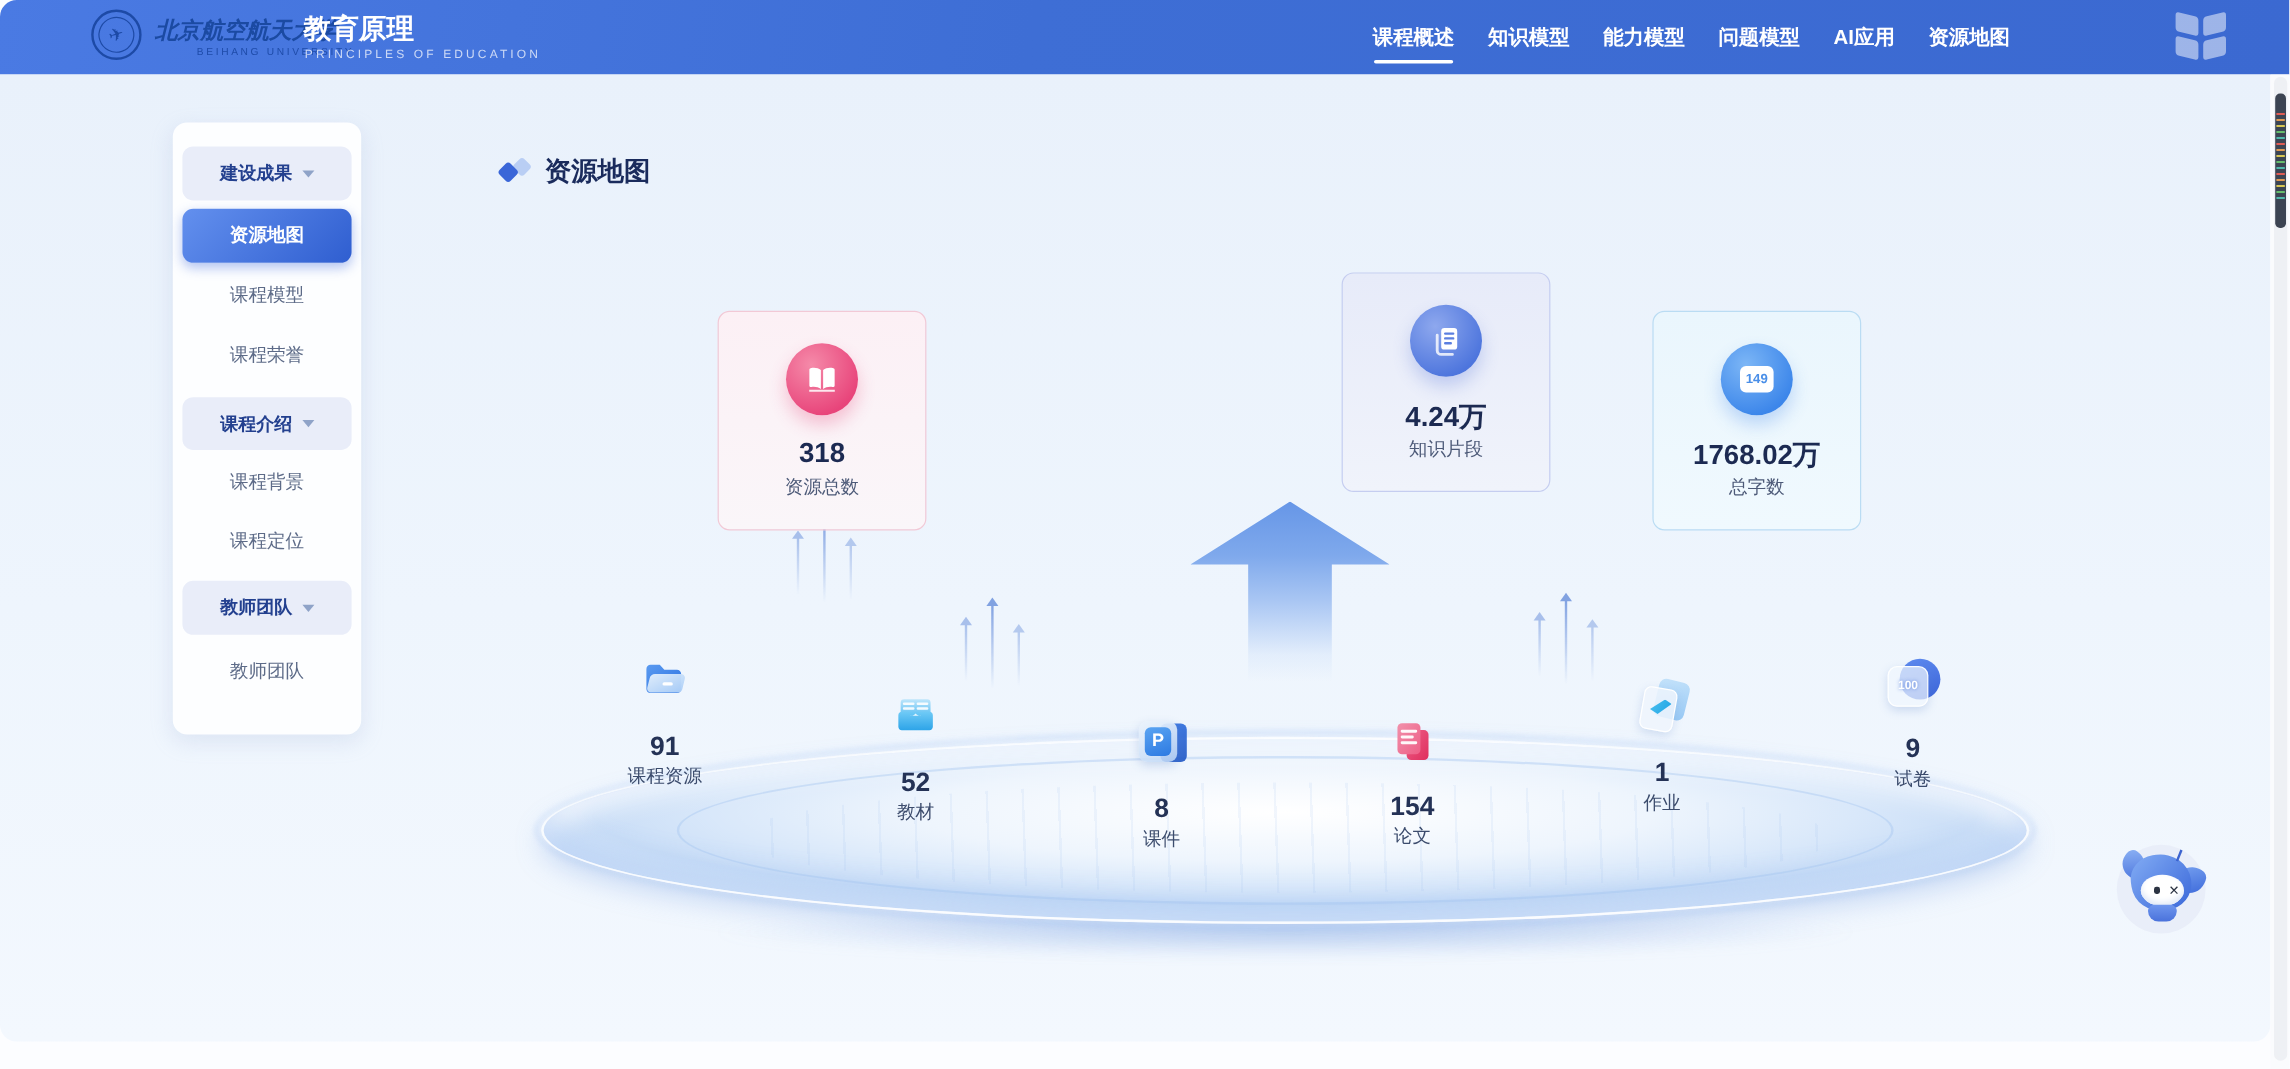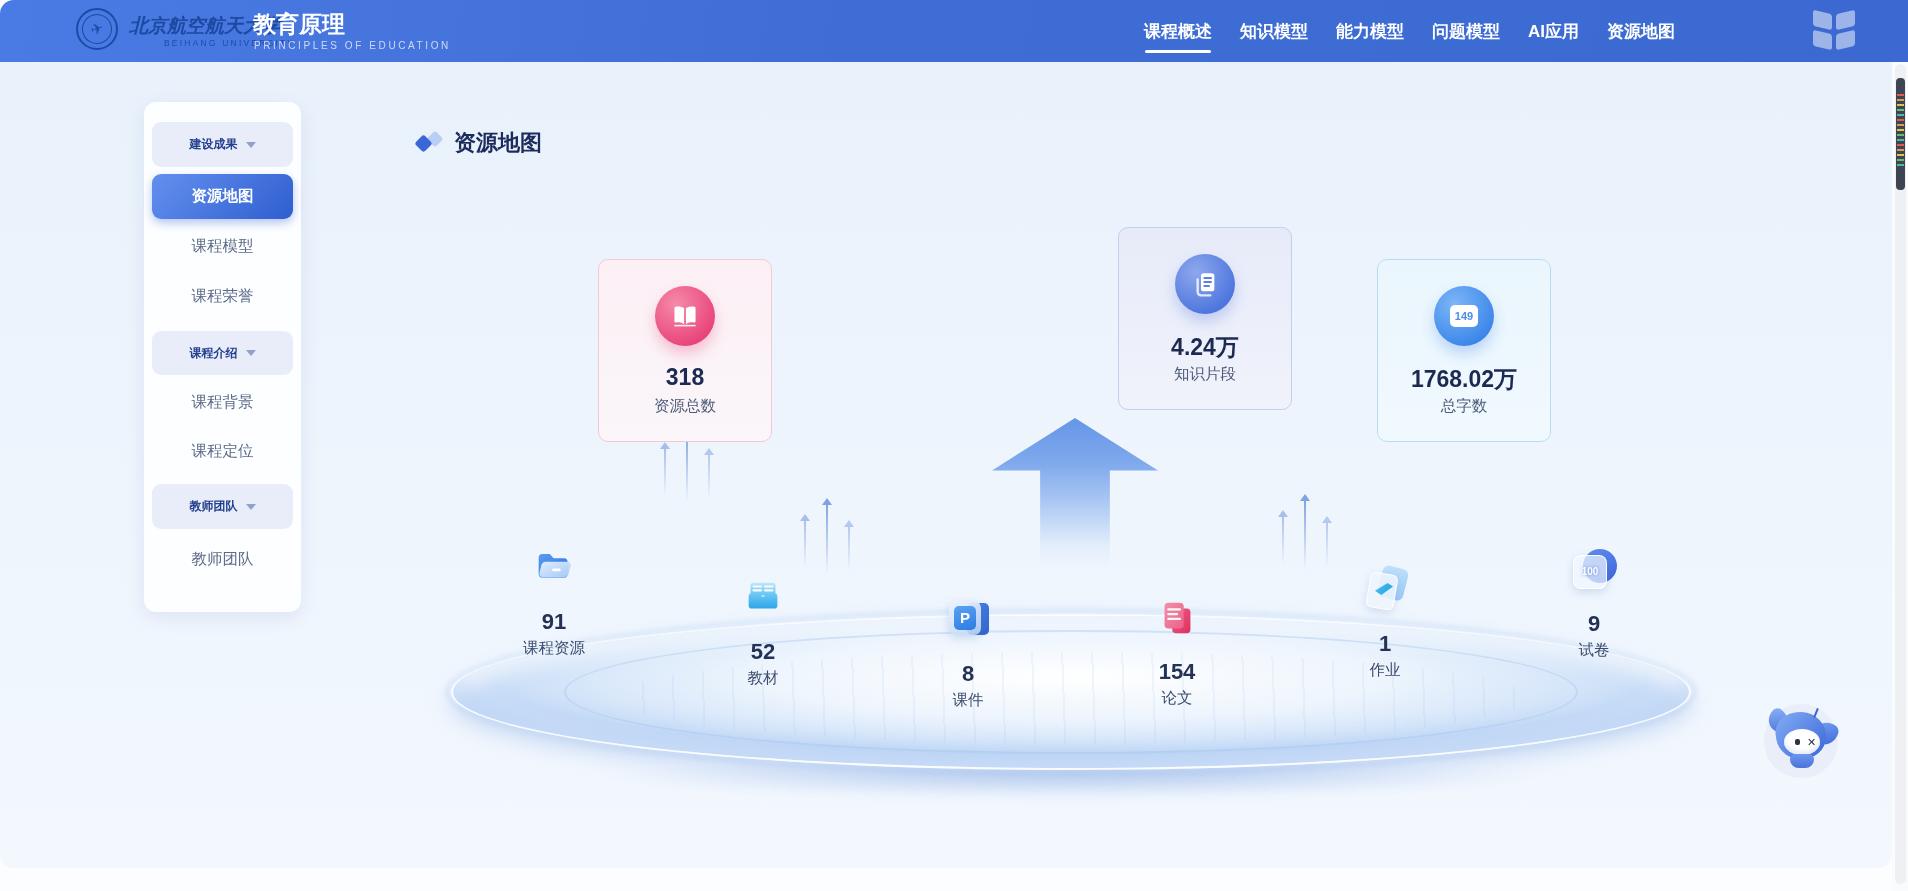--- a/index.html
+++ b/index.html
@@ -36,21 +36,21 @@
   .scroll-track { position:absolute; right:2px; top:2px; width:11px; height:820px; background:#eef0f4; border-radius:6px; }
   .scroll-thumb { position:absolute; right:3px; top:78px; width:9px; height:112px; background:#3d4452; border-radius:4px; }
   .scroll-thumb::after { content:""; position:absolute; left:1px; right:1px; top:16px; height:74px;
     background:repeating-linear-gradient(180deg,#e05b52 0 2px,rgba(0,0,0,0) 2px 5px,#e09952 5px 7px,rgba(0,0,0,0) 7px 10px,#d9c653 10px 12px,rgba(0,0,0,0) 12px 15px,#68bd6c 15px 17px,rgba(0,0,0,0) 17px 20px,#52b9a8 20px 22px,rgba(0,0,0,0) 22px 25px); }
 
   
   .sidebar { position:absolute; left:144px; top:102px; width:157px; height:510px; background:#fdfeff;
     border-radius:12px; box-shadow:0 6px 18px rgba(150,170,210,.22); }
   .side-row { position:absolute; left:8px; width:141px; display:flex; align-items:center; justify-content:center;
     font-size:15.5px; color:#5d6b88; border-radius:9px; cursor:pointer; }
-  .side-group { background:#e9edf9; color:#23408f; font-weight:bold; font-size:12px; }
+  .side-group { background:#e9edf9; color:#23408f; font-weight:bold; font-size:15px; }
   .side-active { background:linear-gradient(135deg,#6390ee 0%,#2f5ed0 100%); color:#fff; font-weight:bold;
     box-shadow:0 4px 10px rgba(70,110,220,.4); }
   .caret { width:0; height:0; border-left:5px solid transparent; border-right:5px solid transparent;
     border-top:6px solid #8fa3c8; margin-left:8px; }
   .r1{top:20px;height:45px;} .r2{top:72px;height:45px;} .r3{top:124px;height:41px;} .r4{top:174px;height:41px;}
   .r5{top:229px;height:44px;} .r6{top:280px;height:41px;} .r7{top:329px;height:41px;} .r8{top:382px;height:45px;} .r9{top:437px;height:41px;}
 
   
   .page-title-wrap { position:absolute; left:414px; top:128px; display:flex; align-items:center; }
   .title-diamonds { position:relative; width:34px; height:26px; }

